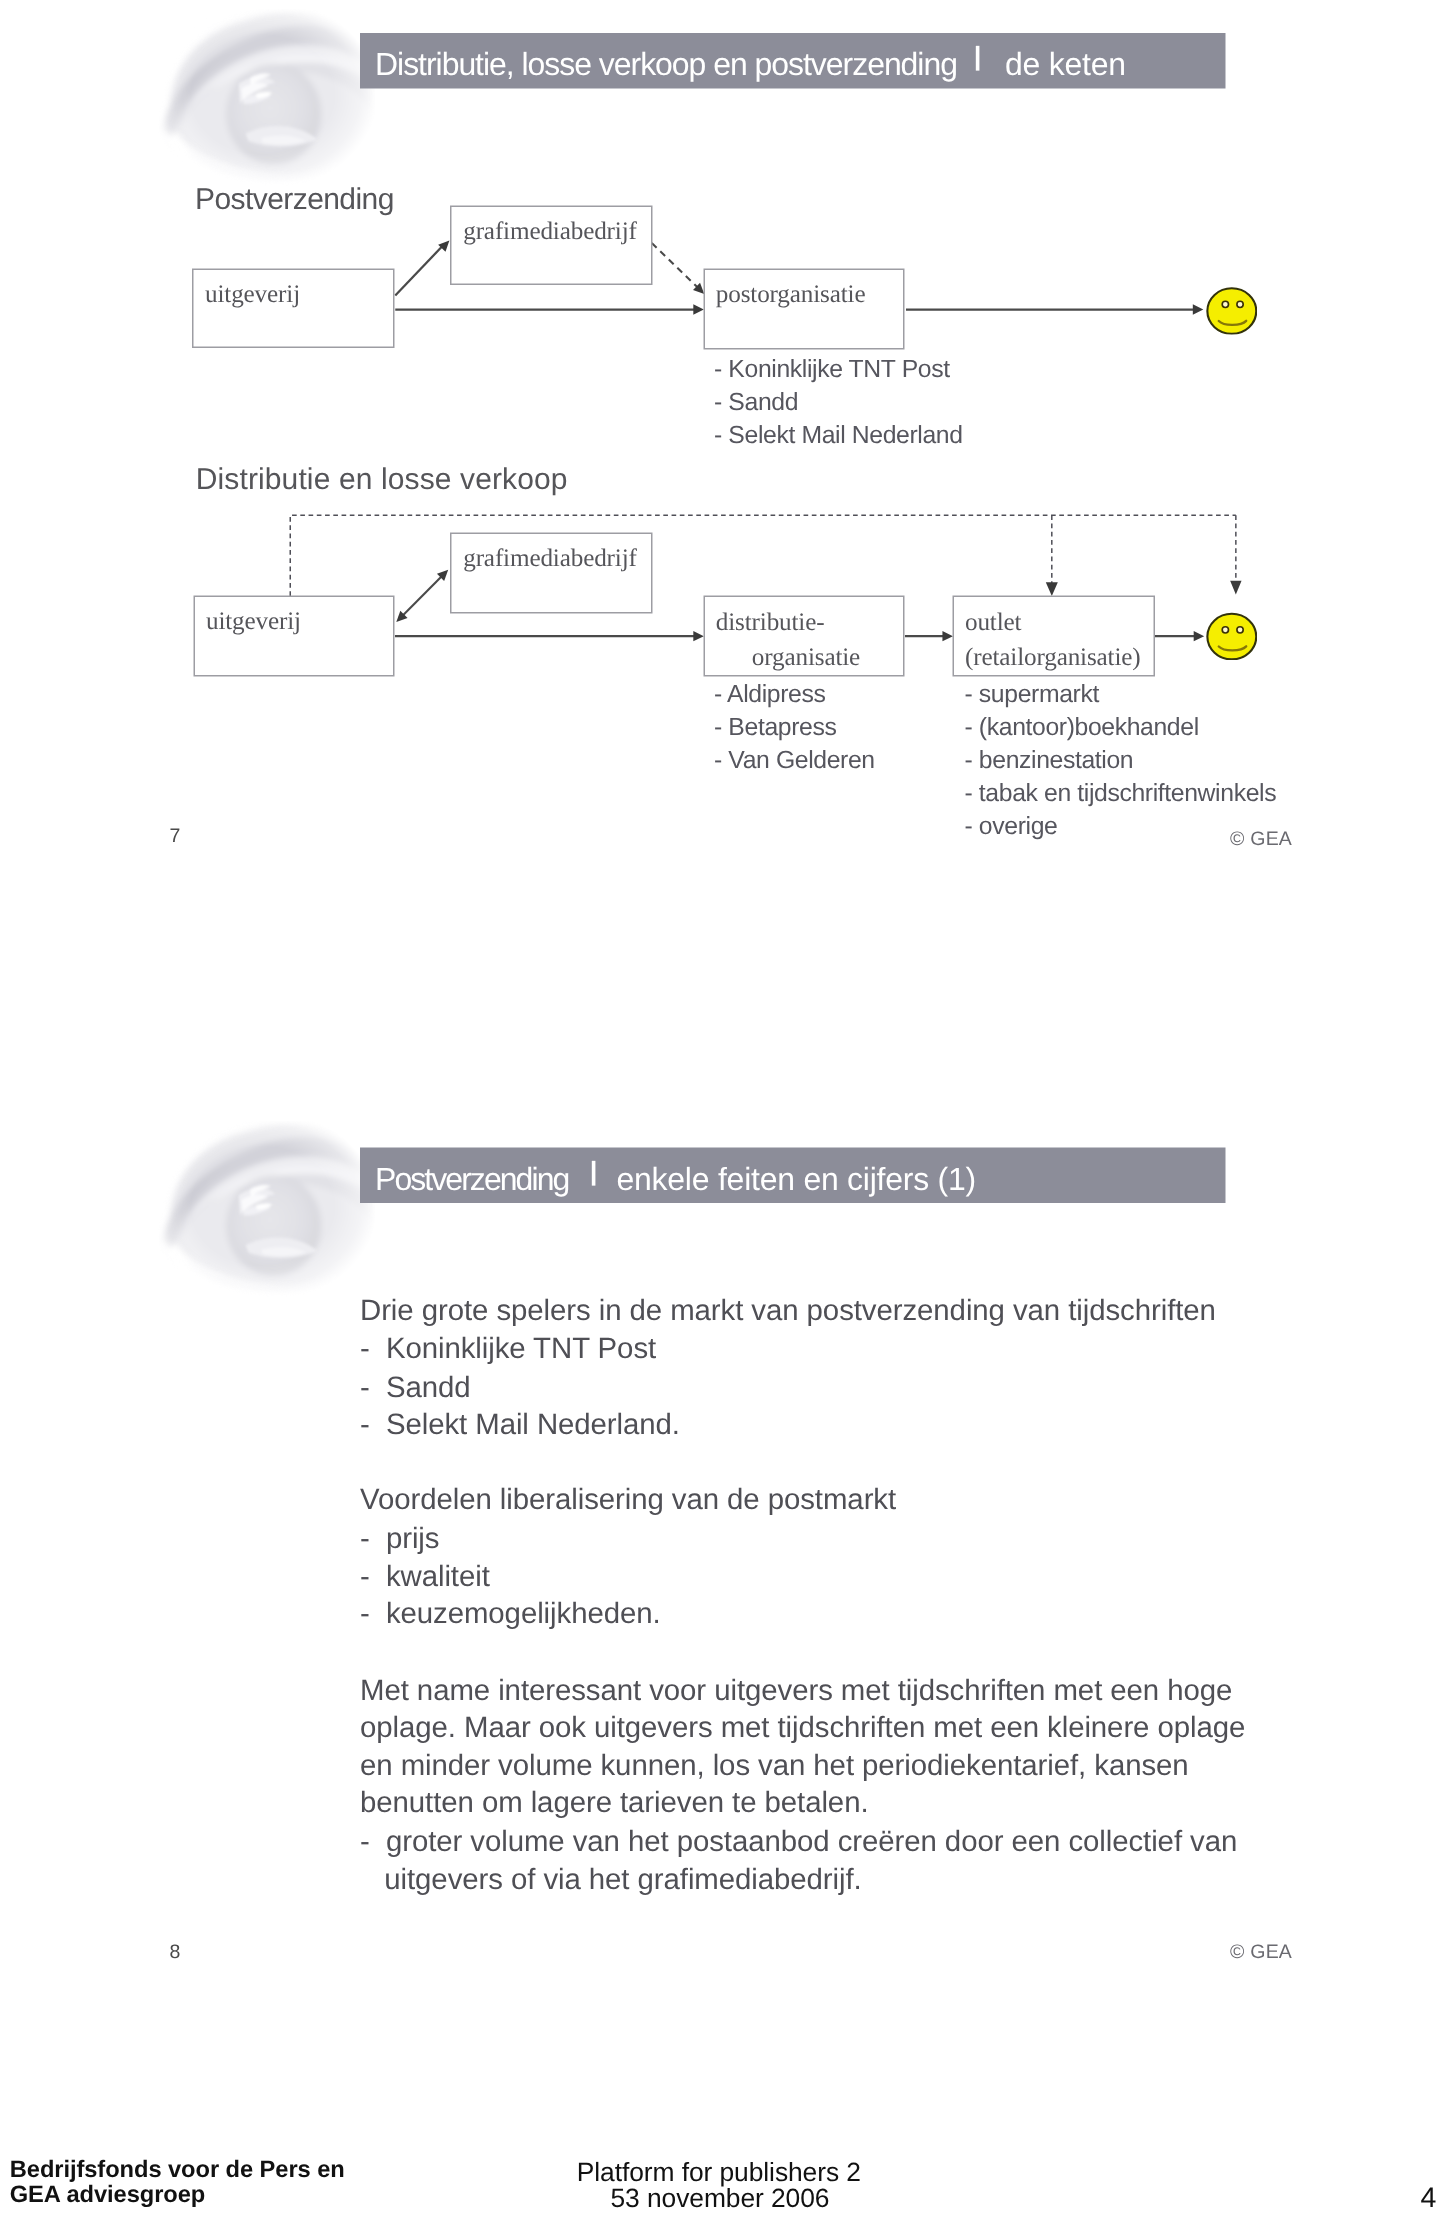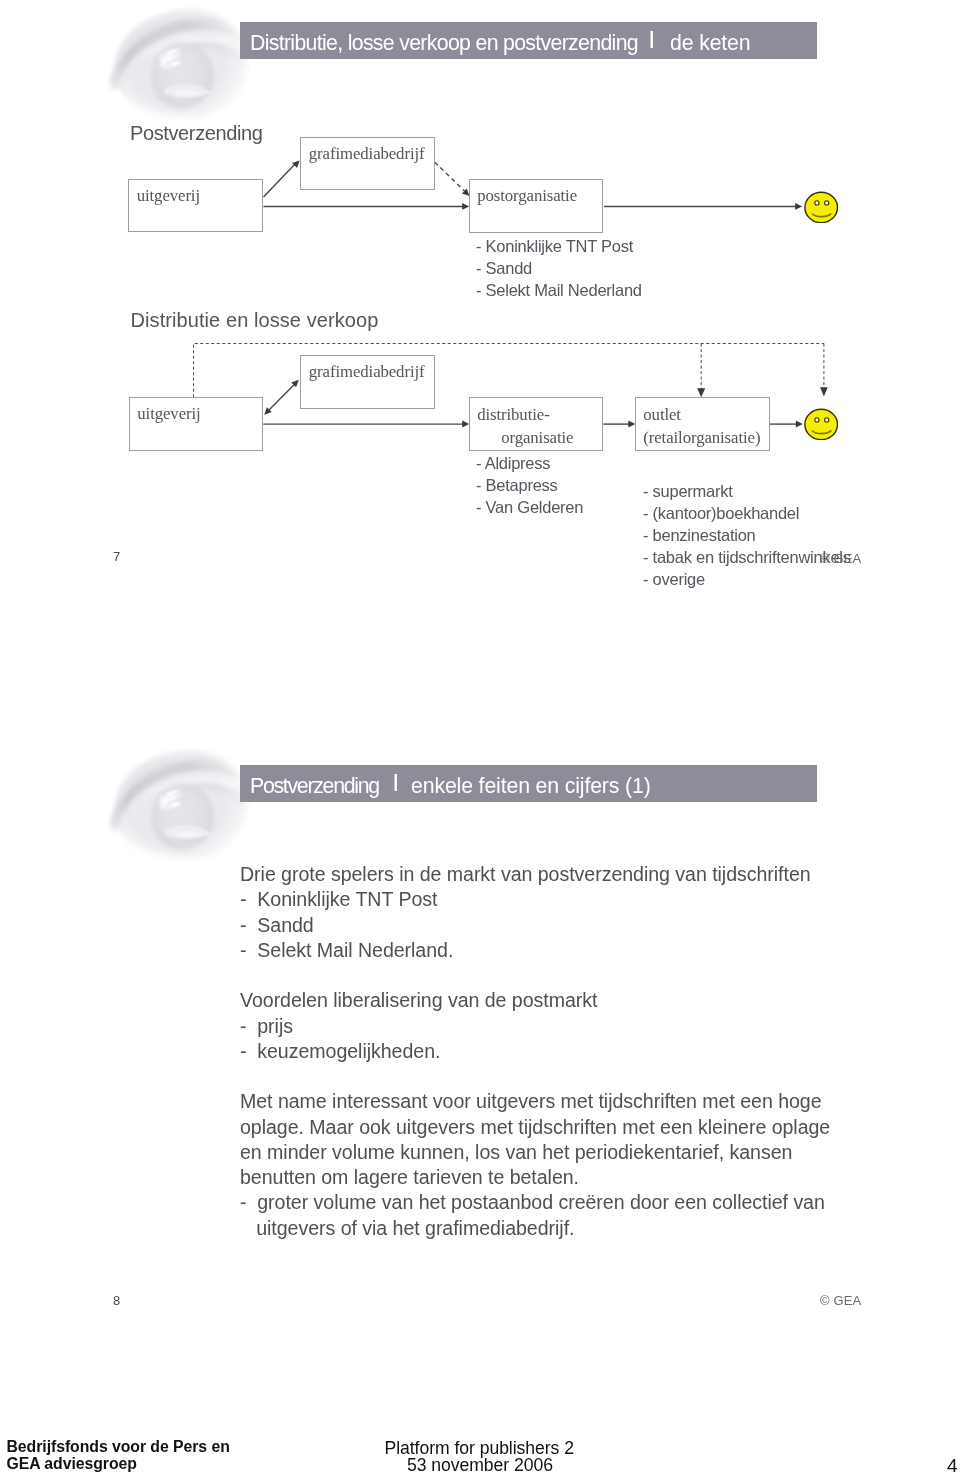--- a/index.html
+++ b/index.html
@@ -258,21 +258,21 @@
       <path d="M8.5 23 C12 26.6 23.4 26.4 26.8 22.9" fill="none" stroke="#857708" stroke-width="1.55" stroke-linecap="round"></path>
     </svg>
   </div>
 
   <div class="blist" style="left:476px;top:451.5px;">
     <div>- Aldipress</div>
     <div>- Betapress</div>
     <div>- Van Gelderen</div>
   </div>
 
-  <div class="blist" style="left:643px;top:451.5px;margin-top:28px;">
+  <div class="blist" style="left:643px;top:451.5px;">
     <div>- supermarkt</div>
     <div>- (kantoor)boekhandel</div>
     <div>- benzinestation</div>
     <div>- tabak en tijdschriftenwinkels</div>
     <div>- overige</div>
   </div>
 
   <div class="pnum" style="left:113px;top:549px;">7</div>
   <div class="copyr" style="left:820px;top:550.5px;">© GEA</div>
 
@@ -289,20 +289,21 @@
   </div>
 
   <div class="body2" style="left:240px;top:862px;width:660px;">
     <div>Drie grote spelers in de markt van postverzending van tijdschriften</div>
     <div>-  Koninklijke TNT Post</div>
     <div>-  Sandd</div>
     <div>-  Selekt Mail Nederland.</div>
     <div>&nbsp;</div>
     <div>Voordelen liberalisering van de postmarkt</div>
     <div>-  prijs</div>
+    <div>-  kwaliteit</div>
     <div>-  keuzemogelijkheden.</div>
     <div>&nbsp;</div>
     <div>Met name interessant voor uitgevers met tijdschriften met een hoge</div>
     <div>oplage. Maar ook uitgevers met tijdschriften met een kleinere oplage</div>
     <div>en minder volume kunnen, los van het periodiekentarief, kansen</div>
     <div>benutten om lagere tarieven te betalen.</div>
     <div>-  groter volume van het postaanbod creëren door een collectief van</div>
     <div>   uitgevers of via het grafimediabedrijf.</div>
   </div>
 

